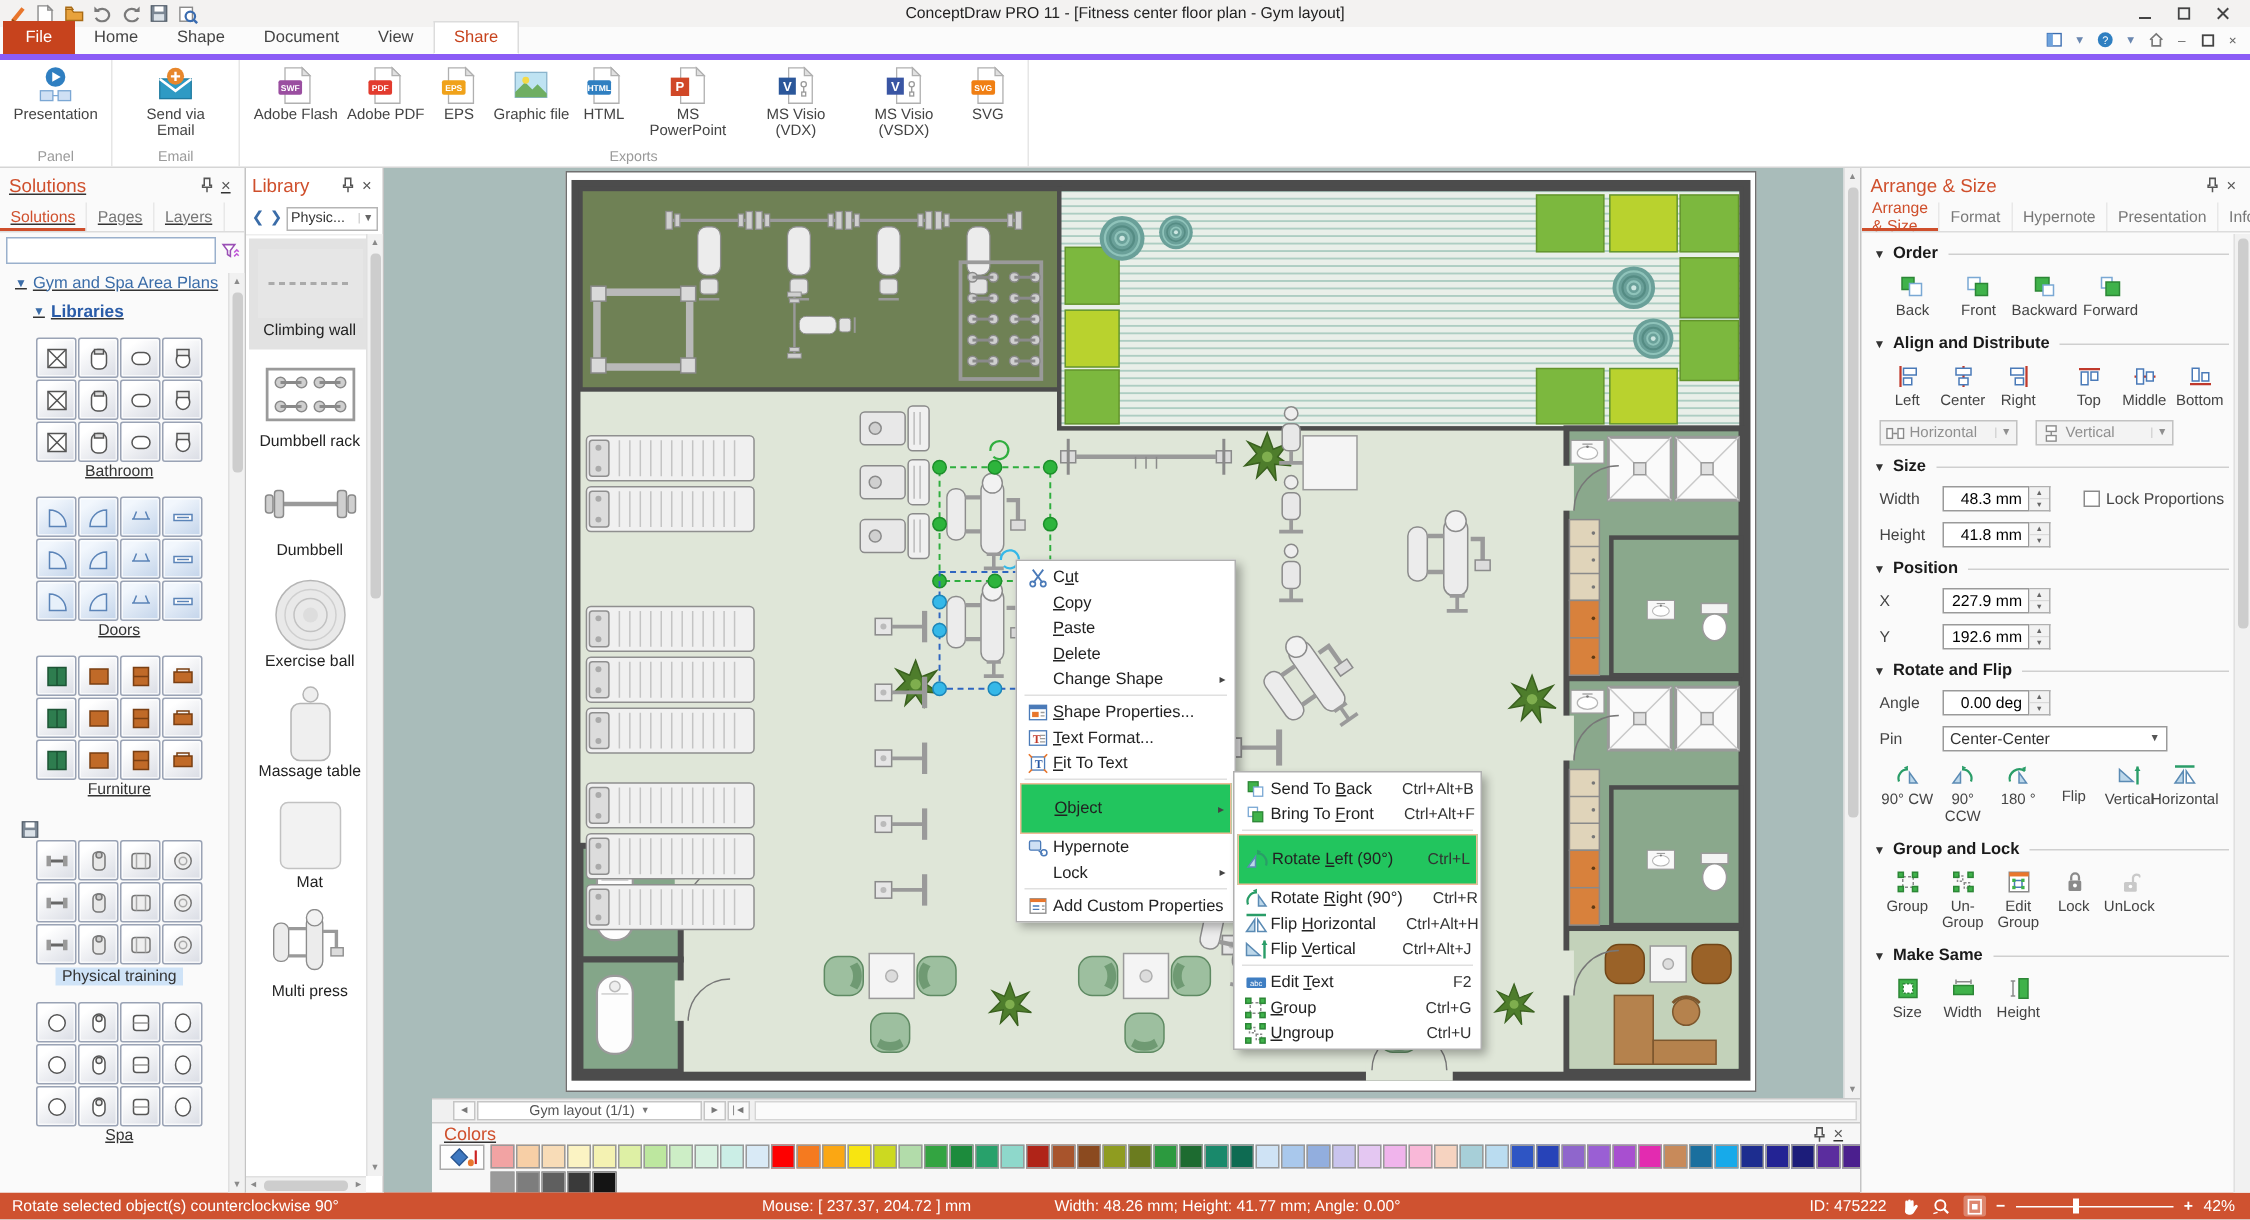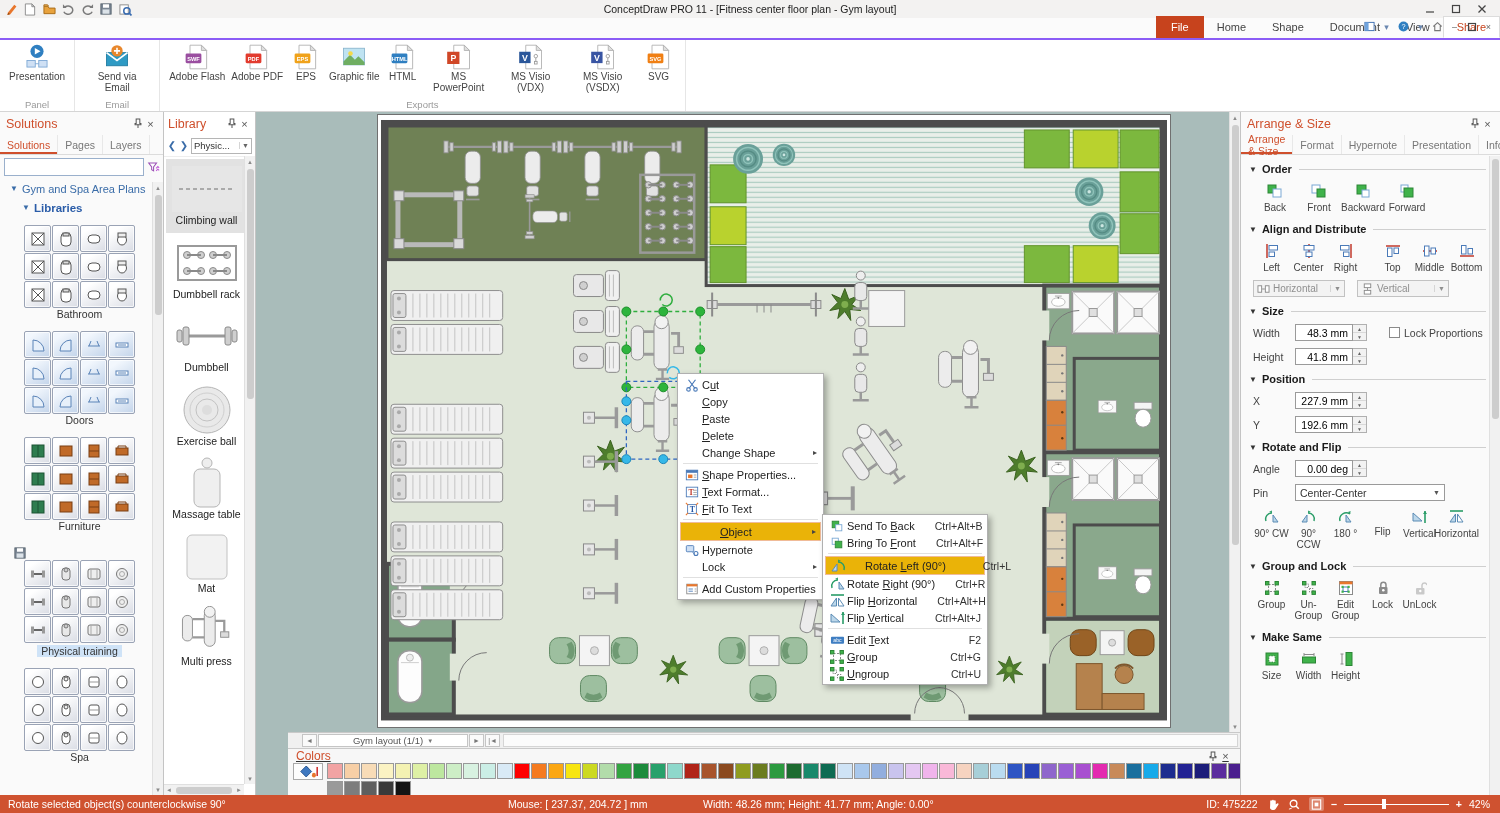--- a/index.html
+++ b/index.html
@@ -9,21 +9,21 @@
 
   
   #titlebar{height:18px;display:flex;align-items:center;background:#f3f2f1;padding:0 4px;flex:none;}
   #qa{display:flex;gap:5px;align-items:center;width:210px;}
   #qa .qi{width:14px;height:14px;display:flex;align-items:center;justify-content:center;}
   #win-title{flex:1;text-align:center;font-size:10.5px;color:#222;}
   #win-controls{width:210px;display:flex;justify-content:flex-end;gap:14px;align-items:center;padding-right:8px;}
   #win-controls span{width:12px;height:12px;display:flex;align-items:center;justify-content:center;color:#444;}
 
   
-  #tabrow{height:22px;background:#fbfbfb;display:flex;align-items:flex-end;border-bottom:2px solid #8b5cf6;flex:none;position:relative;justify-content:flex-end;}
+  #tabrow{height:22px;background:#fbfbfb;display:flex;align-items:flex-end;border-bottom:4px solid #8b5cf6;flex:none;position:relative;}
   #ribbon-tabs{display:flex;height:22px;margin-left:2px;}
   .rtab{padding:0 13px;display:flex;align-items:center;font-size:11px;color:#444;height:22px;cursor:default;}
   .rtab.file{background:#c7431d;color:#fff;padding:0 15px;}
   .rtab.active{background:#fff;color:#c7431d;border:1px solid #dcdcdc;border-bottom:1px solid #fff;}
   #ribbon-corner{position:absolute;right:6px;top:3px;display:flex;gap:6px;align-items:center;color:#6a87b0;font-size:9px;}
   #ribbon-corner .ci{width:11px;height:11px;display:flex;align-items:center;justify-content:center;}
 
   
   #ribbon{height:72px;background:#fff;border-bottom:1px solid #d5d5d5;display:flex;flex:none;}
   .rgroup{position:relative;display:flex;align-items:flex-start;padding:2px 6px 14px 6px;border-right:1px solid #e6e6e6;}
@@ -36,21 +36,21 @@
   #main{flex:1;display:flex;min-height:0;}
   .phead{height:23px;display:flex;align-items:center;padding:0 6px;flex:none;}
   .ptitle{color:#cf4f2c;font-size:12.5px;}
   .psp{flex:1;}
   .pico{width:13px;height:13px;display:flex;align-items:center;justify-content:center;color:#555;font-size:11px;}
   .ptabs{height:20px;display:flex;border-bottom:1px solid #dcdcdc;font-size:10.5px;color:#777;flex:none;}
   .ptab{padding:0 7px;display:flex;align-items:center;border-right:1px solid #e8e8e8;}
   .ptab.active{color:#cf4f2c;box-shadow:inset 0 -2px 0 #cf4f2c;}
 
   
-  #solutions-panel{width:164px;background:#fafafa;border-right:1px solid #c4c4c4;display:flex;flex-direction:column;position:relative;}
+  #solutions-panel{width:164px;background:#fafafa;border-right:1px solid #c4c4c4;display:flex;flex-direction:column;position:relative;text-decoration:underline;}
   #sol-search-row{display:flex;align-items:center;gap:3px;padding:3px 4px;flex:none;}
   #sol-search{flex:1;height:18px;border:1px solid #9ab0cc;background:#fff;font-size:10px;padding:0 3px;}
   .treerow{height:19px;display:flex;align-items:center;gap:4px;font-size:11px;color:#3a6ca8;flex:none;}
   .treerow .tri{font-size:8px;color:#3a6ca8;}
   .treerow.lib2{color:#2a5ca8;font-weight:bold;font-size:11.5px;}
   #sol-groups{flex:1;overflow:hidden;padding:8px 18px 0 14px;}
   .sgroup{margin-bottom:11px;}
   .sgrid{display:grid;grid-template-columns:repeat(4,27px);grid-auto-rows:27px;gap:1px;justify-content:center;}
   .scell{background:linear-gradient(145deg,#ffffff 20%,#d9dce4);border:1px solid #9aa3b5;border-radius:2px;display:flex;align-items:center;justify-content:center;box-shadow:inset 0 0 0 1px rgba(255,255,255,.7);}
   .scell.doors{background:linear-gradient(145deg,#f2f7fd 20%,#c3d4ea);}
@@ -117,21 +117,21 @@
   .cblab{font-size:10.5px;color:#444;}
   .alselects{display:flex;gap:12px;padding:5px 0 0 4px;}
   .alsel{width:92px;height:17px;border:1px solid #c2c2c2;background:#f3f3f3;color:#8f8f8f;font-size:10px;display:flex;align-items:center;gap:3px;padding:0 3px;}
   .alsel .car{margin-left:auto;border-left:1px solid #d5d5d5;padding-left:3px;font-size:7px;}
   .pinsel{width:150px;height:17px;border:1px solid #9a9a9a;background:#fff;font-size:10.5px;display:flex;align-items:center;padding:0 4px;gap:21px;}
   .pinsel .car{margin-left:auto;font-size:7px;color:#555;}
 
   
   .cmenu{position:absolute;background:#fff;border:1px solid #b0b0b0;box-shadow:3px 3px 6px rgba(0,0,0,.3);padding:2px;z-index:50;}
   .mrow{height:17px;display:flex;align-items:center;font-size:11px;color:#222;padding:0 4px 0 2px;position:relative;}
-  .mrow.hl{background:#eab308;border:1px solid #f0bb98;height:19px;gap:17px;}
+  .mrow.hl{background:#22c55e;border:1px solid #f0bb98;height:34px;}
   .micon{width:20px;height:16px;display:flex;align-items:center;justify-content:center;flex:none;}
   .mlabel{flex:1;white-space:nowrap;padding-right:12px;}
   .msc{color:#333;font-size:10.5px;padding-left:8px;white-space:nowrap;}
   .marr{width:10px;font-size:8px;color:#444;text-align:right;}
   .msep{height:1px;background:#e0e0e0;margin:2px 3px;}
   #context-menu{left:389px;top:261px;width:147px;}
   #object-submenu{left:534px;top:402px;width:166px;}
 
   
   #statusbar{height:18px;background:#cf5230;color:#fff;display:flex;align-items:center;font-size:10.5px;flex:none;}

